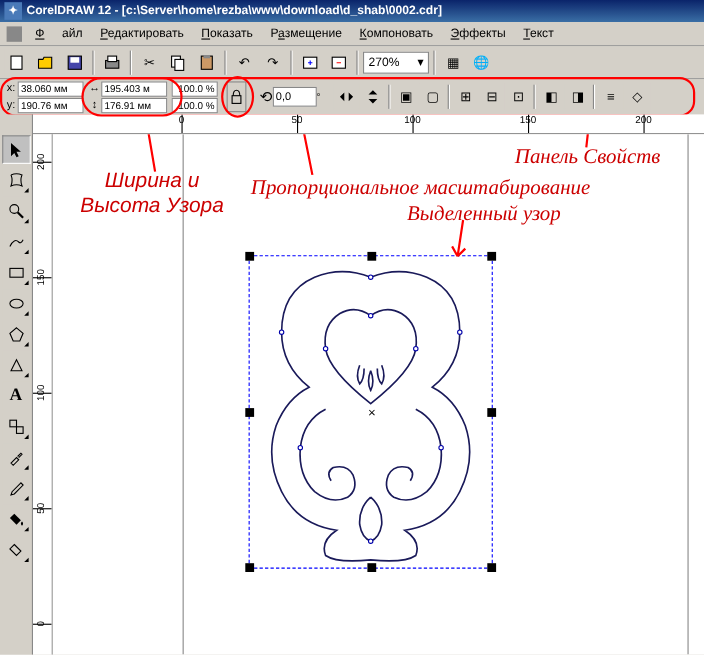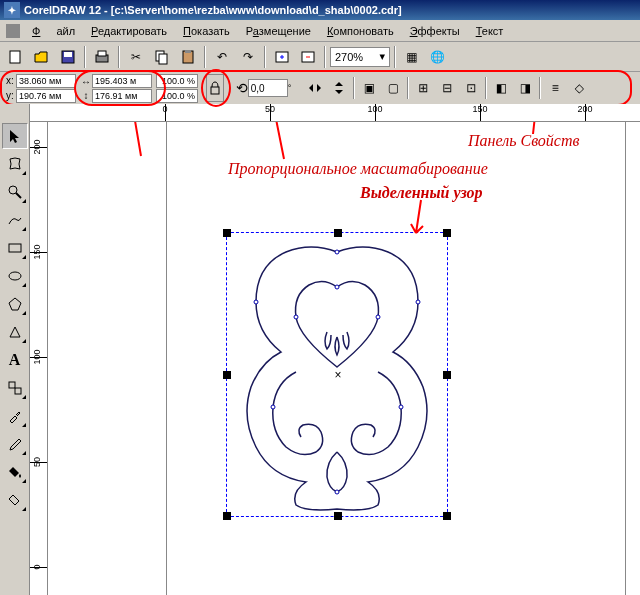--- a/index.html
+++ b/index.html
@@ -40,21 +40,21 @@
   .tick-label-v { position: absolute; left: 2px; font-size: 9px; writing-mode: vertical-rl; transform: translateY(-50%) rotate(180deg); }
   
   .toolbox { position: absolute; top: 104px; left: 0; width: 30px; bottom: 0; background: #d4d0c8; border-right: 1px solid #888; display: flex; flex-direction: column; padding-top: 18px; }
   .tool { width: 26px; height: 26px; margin: 1px auto; border: 1px solid #d4d0c8; display: flex; align-items: center; justify-content: center; position: relative; }
   .tool.active { border-color: #888 #fff #fff #888; background: #c0c0c0; }
   .tool-corner { position: absolute; bottom: 1px; right: 1px; width: 0; height: 0; border-left: 4px solid transparent; border-bottom: 4px solid #000; }
   
   .canvas-area { position: absolute; top: 122px; left: 48px; right: 0; bottom: 0; background: #fff; overflow: hidden; }
   .page-edge { position: absolute; top: 0; left: 118px; width: 460px; height: 100%; border-left: 1px solid #888; border-right: 1px solid #888; }
   
-  .annotation { position: absolute; color: #c00; font-style: italic; font-size: 16px; font-family: 'Times New Roman', serif; pointer-events: none; z-index: 20; }
+  .annotation { position: absolute; color: #c00; font-style: italic; font-size: 19px; font-family: 'Times New Roman', serif; pointer-events: none; z-index: 20; }
   .arrow { position: absolute; pointer-events: none; z-index: 20; }
   
   .selection-box { position: absolute; border: 1px dashed #00f; }
   .sel-handle { position: absolute; width: 8px; height: 8px; background: #000; }
   .sel-center { position: absolute; font-size: 12px; transform: translate(-50%, -50%); }
   
   .pattern-svg { position: absolute; }
   
   .red-circle { position: absolute; border: 2px solid #f00; border-radius: 50%; pointer-events: none; z-index: 15; }
 </style>
@@ -373,26 +373,29 @@
         <circle cx="170" cy="170" r="2"></circle>
       <circle cx="106" cy="255" r="2"></circle>
     </g>
   </svg>
 
   <div class="annotation" style="top:10px;left:420px">Панель Свойств</div>
   <svg class="arrow" style="top:-20px;left:470px" width="30" height="35">
       <path d="M15 32 L18 5 M18 5 L12 12 M18 5 L22 13" stroke="#f00" stroke-width="2" fill="none"></path>
     </svg>
 
+  <div class="annotation" style="top:32px;left:25px;text-align:center;line-height:1.2">
+    <span>Ширина и<br>Высота Узора</span>
+  </div>
   <svg class="arrow" style="top:-18px;left:75px" width="30" height="55">
       <path d="M18 52 L10 5 M10 5 L6 14 M10 5 L17 11" stroke="#f00" stroke-width="2" fill="none"></path>
     </svg>
 
   <div class="annotation" style="top:38px;left:180px">Пропорциональное масштабирование</div>
   <svg class="arrow" style="top:-18px;left:218px" width="30" height="58">
       <path d="M18 55 L8 5 M8 5 L4 14 M8 5 L15 11" stroke="#f00" stroke-width="2" fill="none"></path>
     </svg>
 
-  <div class="annotation" style="top:62px;left:312px;font-weight:bold">Выделенный узор</div>
+  <div class="annotation" style="top:62px;left:322px;font-weight:normal">Выделенный узор</div>
   <svg class="arrow" style="top:76px;left:358px" width="30" height="40">
       <path d="M15 2 L10 35 M10 35 L5 26 M10 35 L17 28" stroke="#f00" stroke-width="2" fill="none"></path>
     </svg>
 </div>
 
 </body></html>

